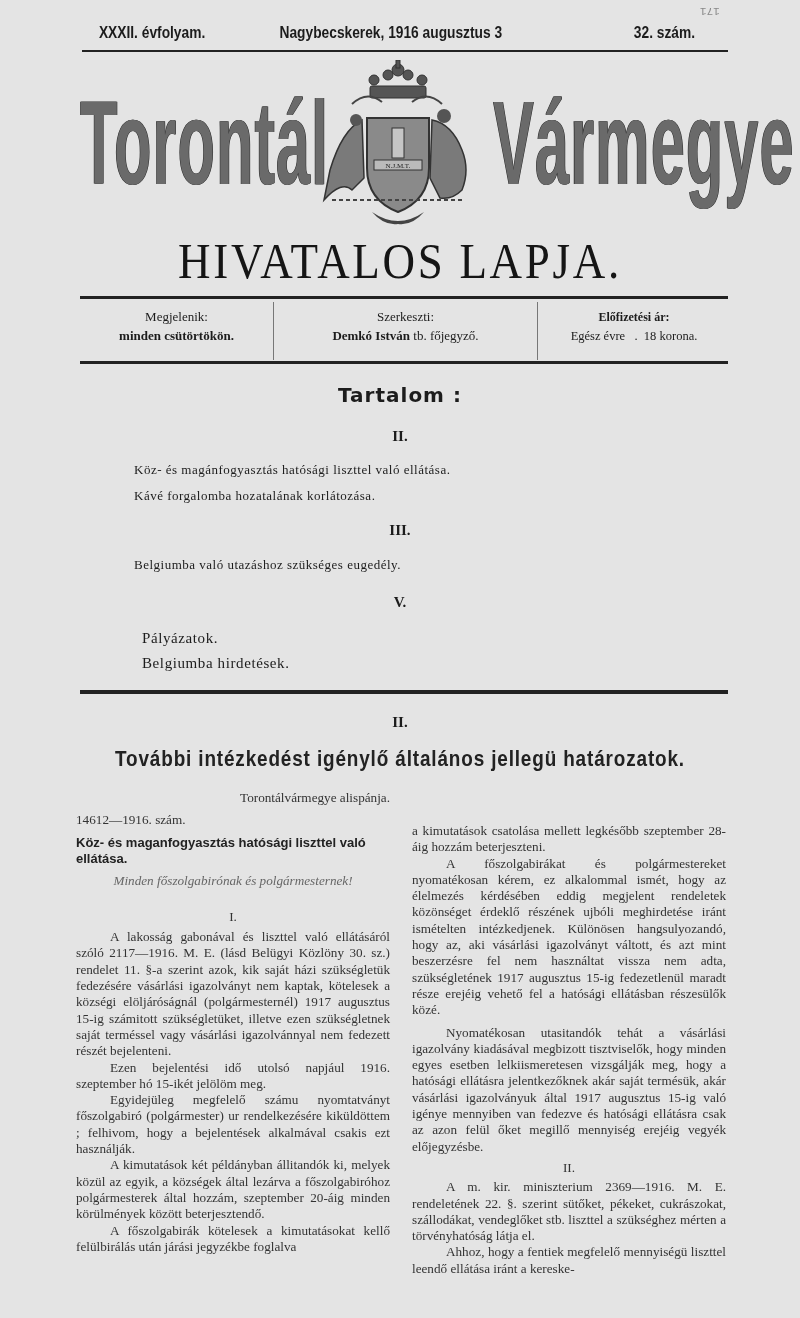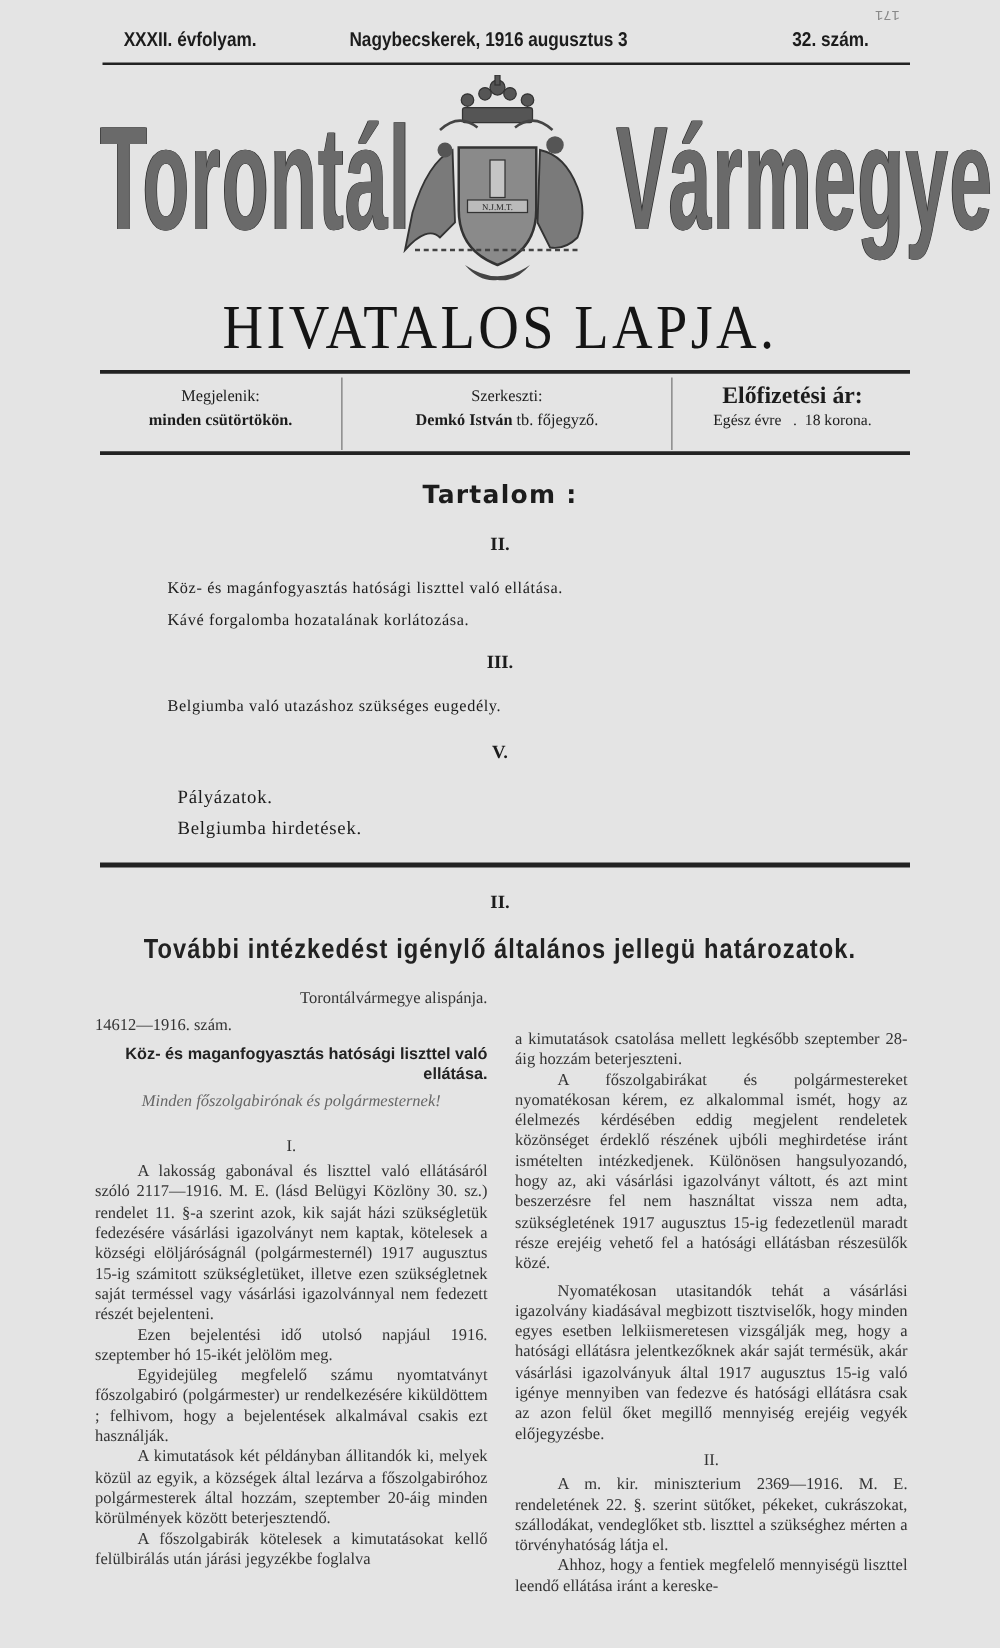--- a/index.html
+++ b/index.html
@@ -53,21 +53,21 @@
     transform: scaleX(0.86); letter-spacing: 1px; color: #222; }
 
   
   .col { position: absolute; top: 790px; font-size: 13.2px; line-height: 16.3px; color: #333;
     text-align: justify; }
   .col p { margin: 0; }
   .col .ind { text-indent: 34px; }
   .col .center { text-align: center; }
   .col .right { text-align: right; }
   .col .bold-sans { font-family: "Liberation Sans", sans-serif; font-weight: bold; font-size: 13px;
-    text-align: right; color: #222; line-height: 16px; margin: 6px 0 6px; }
+    text-align: left; color: #222; line-height: 16px; margin: 6px 0 6px; }
   .col .ital { font-style: italic; text-align: center; color: #666; margin-bottom: 20px; }
 </style>
 </head>
 <body>
 
 <div class="page">
 
   <div class="pagenum">171</div>
   <div class="topline">
     <span style="left:22px">XXXII. évfolyam.</span>
@@ -117,21 +117,21 @@
 
   <div class="info" style="left:274px; width:263px;">
     <div class="l1">Szerkeszti:</div>
     <div class="l2"><b>Demkó István</b> <span>tb. főjegyző.</span></div>
   </div>
   <div class="info" style="left:80px; width:193px;">
     <div class="l1">Megjelenik:</div>
     <div class="l2" style="font-weight:bold;">minden csütörtökön.</div>
   </div>
   <div class="info" style="left:538px; width:192px;">
-    <div class="l1" style="font-weight:bold; font-size:19px;">Előfizetési ár:</div>
+    <div class="l1" style="font-weight:bold; font-size:12px;">Előfizetési ár:</div>
     <div class="l2" style="white-space:pre; font-size:12.5px;">Egész évre   .  18 korona.</div>
   </div>
 
   <div class="toc-title">Tartalom :</div>
   <div class="roman" style="top:428px;">II.</div>
   <div class="toc-line" style="top:462px;">Köz- és magánfogyasztás hatósági liszttel való ellátása.</div>
   <div class="toc-line" style="top:488px;">Kávé forgalomba hozatalának korlátozása.</div>
   <div class="roman" style="top:522px;">III.</div>
   <div class="toc-line" style="top:557px;">Belgiumba való utazáshoz szükséges eugedély.</div>
   <div class="roman" style="top:594px;">V.</div>

